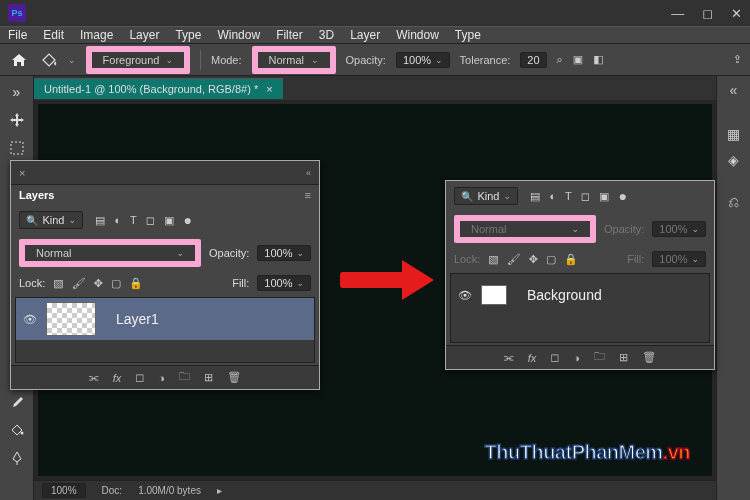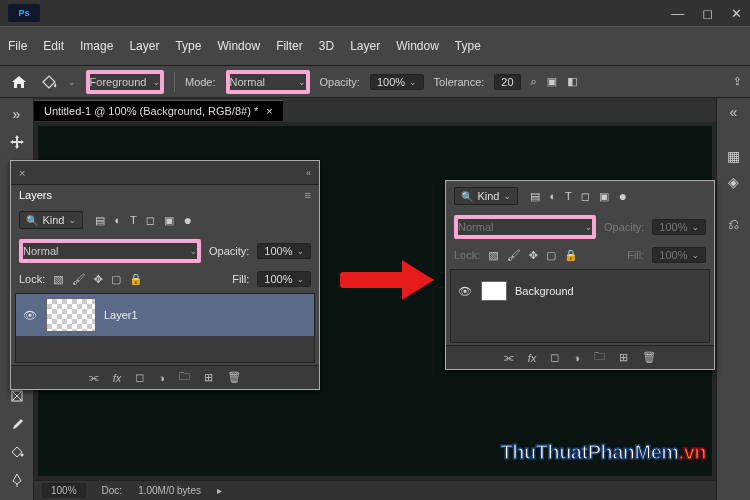--- a/index.html
+++ b/index.html
@@ -1,66 +1,66 @@
 <!DOCTYPE html>
 <html><head>
 <meta charset="utf-8">
 <style>
 * { margin: 0; padding: 0; box-sizing: border-box; font-family: "Segoe UI", Tahoma, sans-serif; }
 body { width: 750px; height: 500px; background: #000; overflow: hidden; position: relative; }
 .app { width: 750px; height: 500px; background: #323232; display: flex; flex-direction: column; }
 .titlebar { height: 26px; background: #323232; display: flex; align-items: center; padding: 0 8px; gap: 4px; }
-.ps-logo { width: 32px; height: 18px; background: #0f172a; color: #31a8ff; font-size: 9px; font-weight: bold; display: flex; align-items: center; justify-content: center; border-radius: 2px; }
+.ps-logo { width: 18px; height: 18px; background: #4c1d95; color: #31a8ff; font-size: 9px; font-weight: bold; display: flex; align-items: center; justify-content: center; border-radius: 2px; }
 .win-controls { margin-left: auto; display: flex; gap: 18px; color: #ccc; font-size: 13px; }
-.menubar { height: 40px; background: #454545; display: flex; align-items: center; padding: 0 8px; gap: 16px; color: #e4e4e4; font-size: 12px; border-top: 1px solid #555; border-bottom: 1px solid #222; }
+.menubar { height: 18px; background: #454545; display: flex; align-items: center; padding: 0 8px; gap: 16px; color: #e4e4e4; font-size: 12px; border-top: 1px solid #555; border-bottom: 1px solid #222; }
 .optionsbar { height: 32px; background: #454545; display: flex; align-items: center; padding: 0 8px; gap: 10px; color: #ddd; font-size: 11px; border-bottom: 1px solid #222; }
 .home-btn { width: 22px; height: 20px; color: #eee; display: flex; align-items: center; justify-content: center; }
-.dropdown { background: #3a3a3a; border: 4px solid #f9a8d4; padding: 2px 0; display: flex; align-items: center; gap: 6px; border-radius: 2px; font-size: 11px; color: #ccc; }
+.dropdown { background: #3a3a3a; border: 6px solid #f9a8d4; padding: 2px 11px; display: flex; align-items: center; gap: 6px; border-radius: 2px; font-size: 11px; color: #ccc; }
 .chev { font-size: 9px; color: #aaa; }
 .field-label { color: #ccc; }
 .num-field { background: #2a2a2a; border: 1px solid #222; padding: 1px 6px; color: #ddd; font-size: 11px; border-radius: 2px; display: flex; align-items: center; gap: 4px; }
 .workspace { flex: 1; display: flex; background: #323232; position: relative; }
 .toolbar { width: 34px; background: #454545; display: flex; flex-direction: column; padding: 4px 0; gap: 4px; align-items: center; border-right: 1px solid #222; }
 .tool { width: 26px; height: 24px; display: flex; align-items: center; justify-content: center; color: #ddd; font-size: 14px; }
 .canvas-area { flex: 1; background: #262626; display: flex; flex-direction: column; }
 .doc-tab { height: 24px; background: #323232; display: flex; align-items: center; }
-.doc-tab-inner { background: #000000; padding: 4px 10px; color: #ddd; font-size: 11px; display: flex; align-items: center; gap: 8px; border-top: 1px solid #555; }
+.doc-tab-inner { background: #0f766e; padding: 4px 10px; color: #ddd; font-size: 11px; display: flex; align-items: center; gap: 8px; border-top: 1px solid #555; }
 .canvas { flex: 1; background: #0a1410; margin: 4px; position: relative; }
 .status { height: 20px; background: #323232; display: flex; align-items: center; padding: 0 8px; gap: 16px; color: #bbb; font-size: 10px; border-top: 1px solid #222; }
 .status-zoom { background: #262626; padding: 1px 8px; border: 1px solid #222; }
 .right-panels { width: 34px; background: #454545; display: flex; flex-direction: column; align-items: center; padding: 6px 0; gap: 10px; border-left: 1px solid #222; }
 .panel-icon { color: #ccc; font-size: 14px; }
 
 .layers-panel { position: absolute; background: #454545; border: 1px solid #aaa; color: #ddd; font-size: 11px; display: flex; flex-direction: column; box-shadow: 0 2px 6px rgba(0,0,0,.6); }
 .lp1 { left: 10px; top: 160px; width: 310px; height: 230px; }
 .lp2 { left: 445px; top: 180px; width: 270px; height: 190px; }
 .lp-header { height: 24px; background: #3a3a3a; display: flex; align-items: center; padding: 0 8px; border-bottom: 1px solid #222; justify-content: space-between; }
-.lp-tabs { display: flex; gap: 8px; }
+.lp-tabs { display: flex; gap: 8px; font-weight: bold; }
 .lp-filter { padding: 6px 8px; display: flex; align-items: center; gap: 6px; }
 .filter-kind { background: #3a3a3a; border: 1px solid #222; padding: 2px 6px; display: flex; align-items: center; gap: 4px; border-radius: 2px; font-size: 11px; }
 .filter-icons { display: flex; gap: 9px; margin-left: 6px; color: #ccc; align-items: center; }
 .lp-blend { padding: 4px 8px; display: flex; align-items: center; gap: 8px; }
 .lp-lock { padding: 4px 8px; display: flex; align-items: center; gap: 8px; font-size: 11px; }
 .lock-icons { display: flex; gap: 8px; color: #ccc; align-items: center;}
 .layer-list { flex: 1; background: #3a3a3a; margin: 2px 4px; border: 1px solid #222; overflow: hidden; }
 .layer-item { display: flex; align-items: center; height: 42px; gap: 8px; padding: 0 6px; }
 .layer-item.selected { background: #5a6a88; }
 .eye { width: 16px; text-align: center; color: #ddd; }
 .thumb-check { width: 50px; height: 34px; background: repeating-conic-gradient(#ccc 0 25%, #fff 0 50%) 0 0/10px 10px; border: 1px solid #666; }
 .thumb-solid { width: 26px; height: 20px; background: #fff; border: 1px solid #666; }
-.layer-name { color: #eee; font-size: 11px; }
+.layer-name { color: #eee; font-size: 14px; margin-left: 12px; }
 .lp-footer { height: 24px; background: #3a3a3a; display: flex; align-items: center; justify-content: center; gap: 14px; color: #bbb; border-top: 1px solid #222; }
 .dimmed { color: #777 !important; }
 .dimmed .filter-kind, .dimmed .dropdown, .dimmed .num-field { color: #777; }
 
 .arrow { position: absolute; left: 340px; top: 260px; width: 100px; height: 40px; }
 .arrow-shaft { position: absolute; left: 0; top: 12px; width: 70px; height: 16px; background: #e61b1b; border-radius: 3px; }
 .arrow-head { position: absolute; left: 62px; top: 0; width: 0; height: 0; border-left: 32px solid #e61b1b; border-top: 20px solid transparent; border-bottom: 20px solid transparent; }
 
-.watermark { position: absolute; right: 44px; bottom: 36px; font-family: Arial Black, sans-serif; font-size: 20px; font-weight: 900; color: #fff; -webkit-text-stroke: 1.5px #1a3a6a; letter-spacing: -0.5px; }
+.watermark { position: absolute; right: 60px; bottom: 36px; font-family: Arial Black, sans-serif; font-size: 20px; font-weight: 900; color: #fff; -webkit-text-stroke: 1.5px #1a3a6a; letter-spacing: -0.5px; }
 .watermark .org { color: #ff9a00; -webkit-text-stroke: 1.5px #802; }
 svg { display: block; }
 .sep { width: 1px; height: 20px; background: #666; }
 </style>
 </head>
 <body>
 
 <div class="app">
 
   <div class="titlebar">

